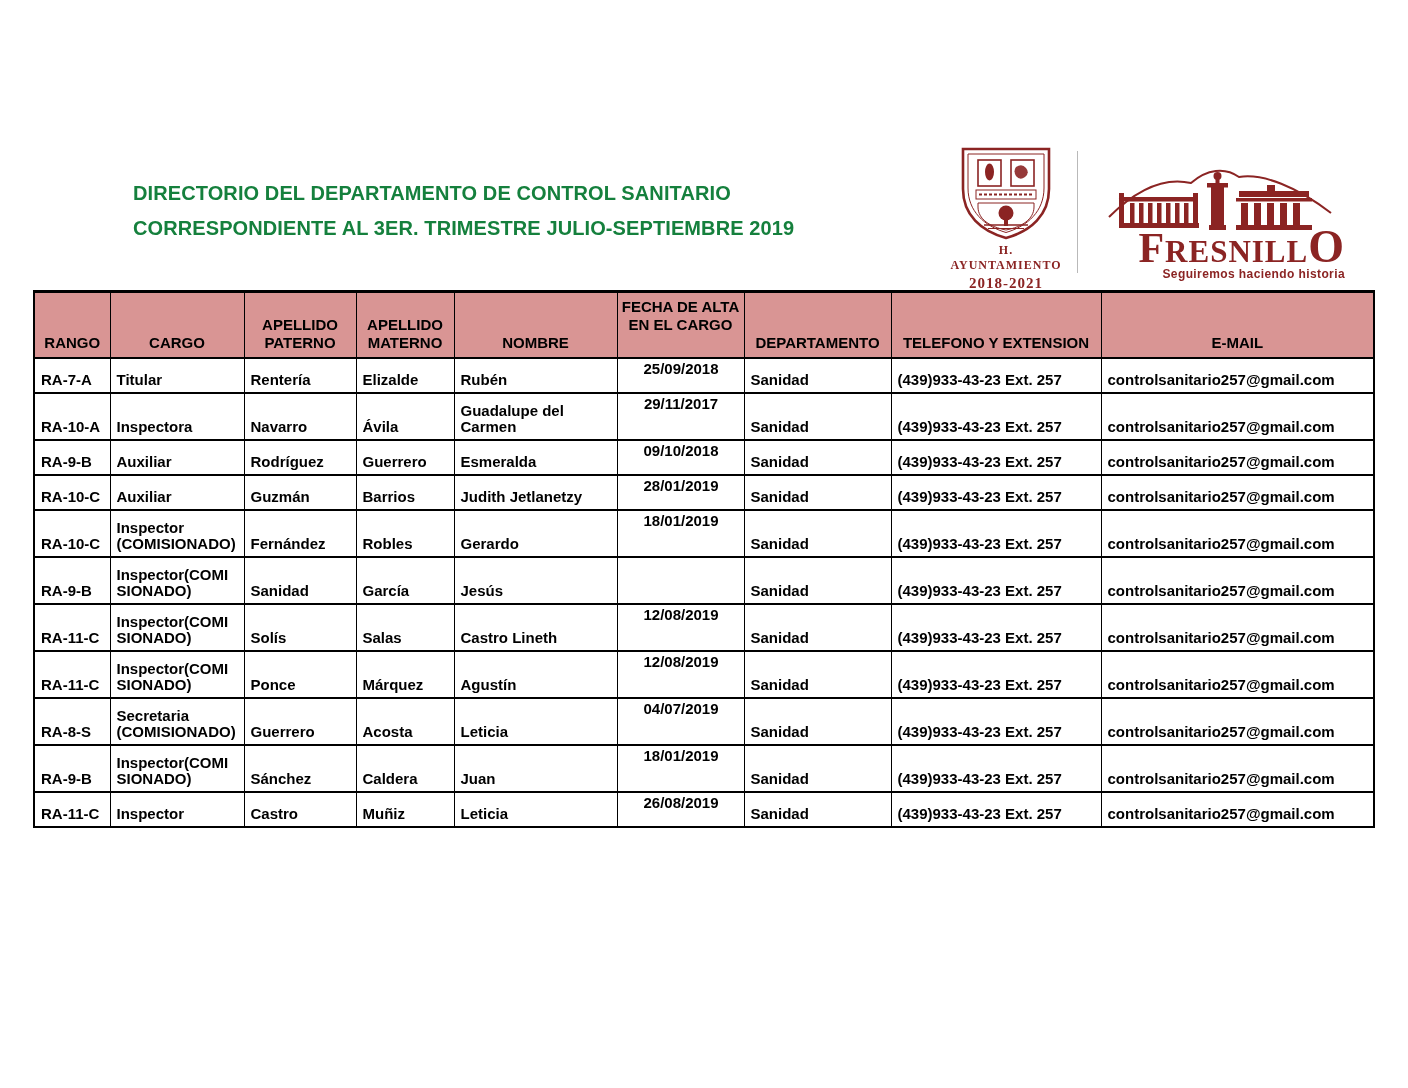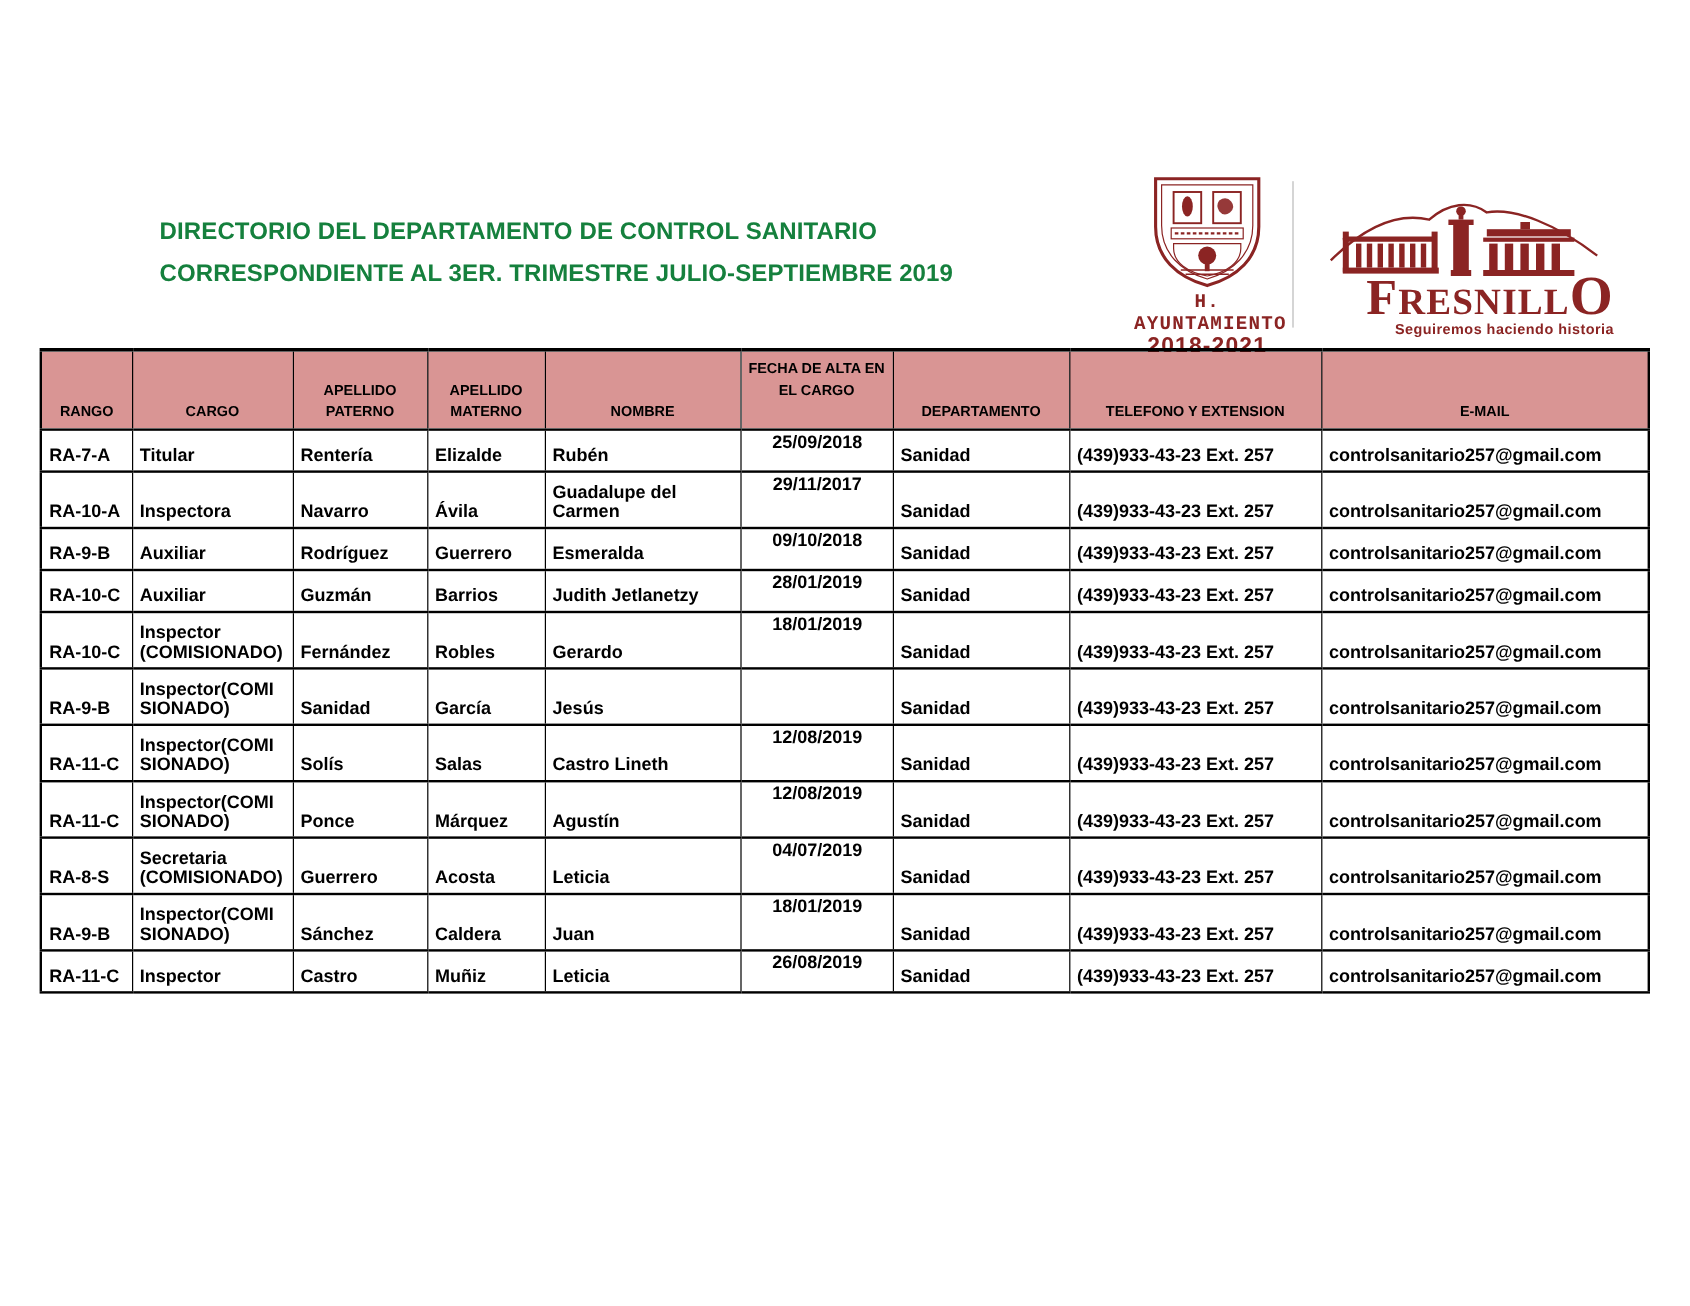--- a/index.html
+++ b/index.html
@@ -26,27 +26,27 @@
   
   .logo-area { position: absolute; top: 145px; left: 930px; width: 430px; height: 140px; }
 
   .crest-block {
     position: absolute; left: 15px; top: 0;
     width: 122px; text-align: center;
     color: var(--brand, #8B2423);
   }
   .crest-block svg { display: block; margin: 0 auto; }
   .crest-caption-1 {
-    font-family: Liberation Mono, monospace;
-    font-weight: 700; font-size: 16px; letter-spacing: 1px;
+    font-family: Liberation Serif, serif;
+    font-weight: 700; font-size: 12px; letter-spacing: 1px;
     margin-top: 2px;
   }
   .crest-caption-2 {
-    font-family: Liberation Sans, sans-serif;
-    font-weight: 700; font-size: 19px; letter-spacing: 1px;
+    font-family: Liberation Serif, serif;
+    font-weight: 700; font-size: 15px; letter-spacing: 1px;
     line-height: 20px;
   }
 
   .logo-divider {
     position: absolute; left: 147px; top: 6px;
     width: 1px; height: 122px;
     background: #b9b9b9;
   }
 
   .fresnillo-block {
@@ -90,21 +90,21 @@
     overflow: hidden;
   }
   table.directory { border: 2px solid #000; }
   table.directory thead tr { height: 66px; }
   table.directory th {
     background: var(--header-bg, #D99594);
     border-top: 3px solid #000;
     vertical-align: bottom;
     padding: 2px 3px 5px 3px;
     line-height: 18px;
-    font-size: 12px;
+    font-size: 15px;
   }
   table.directory th.top-al { vertical-align: top; padding-top: 5px; }
   table.directory td {
     vertical-align: bottom;
     text-align: left;
     padding: 1px 5px 3px 6px;
     line-height: 16.5px;
     white-space: pre-line;
   }
   table.directory td.date-cell { vertical-align: top; padding-top: 2px; text-align: center; }

